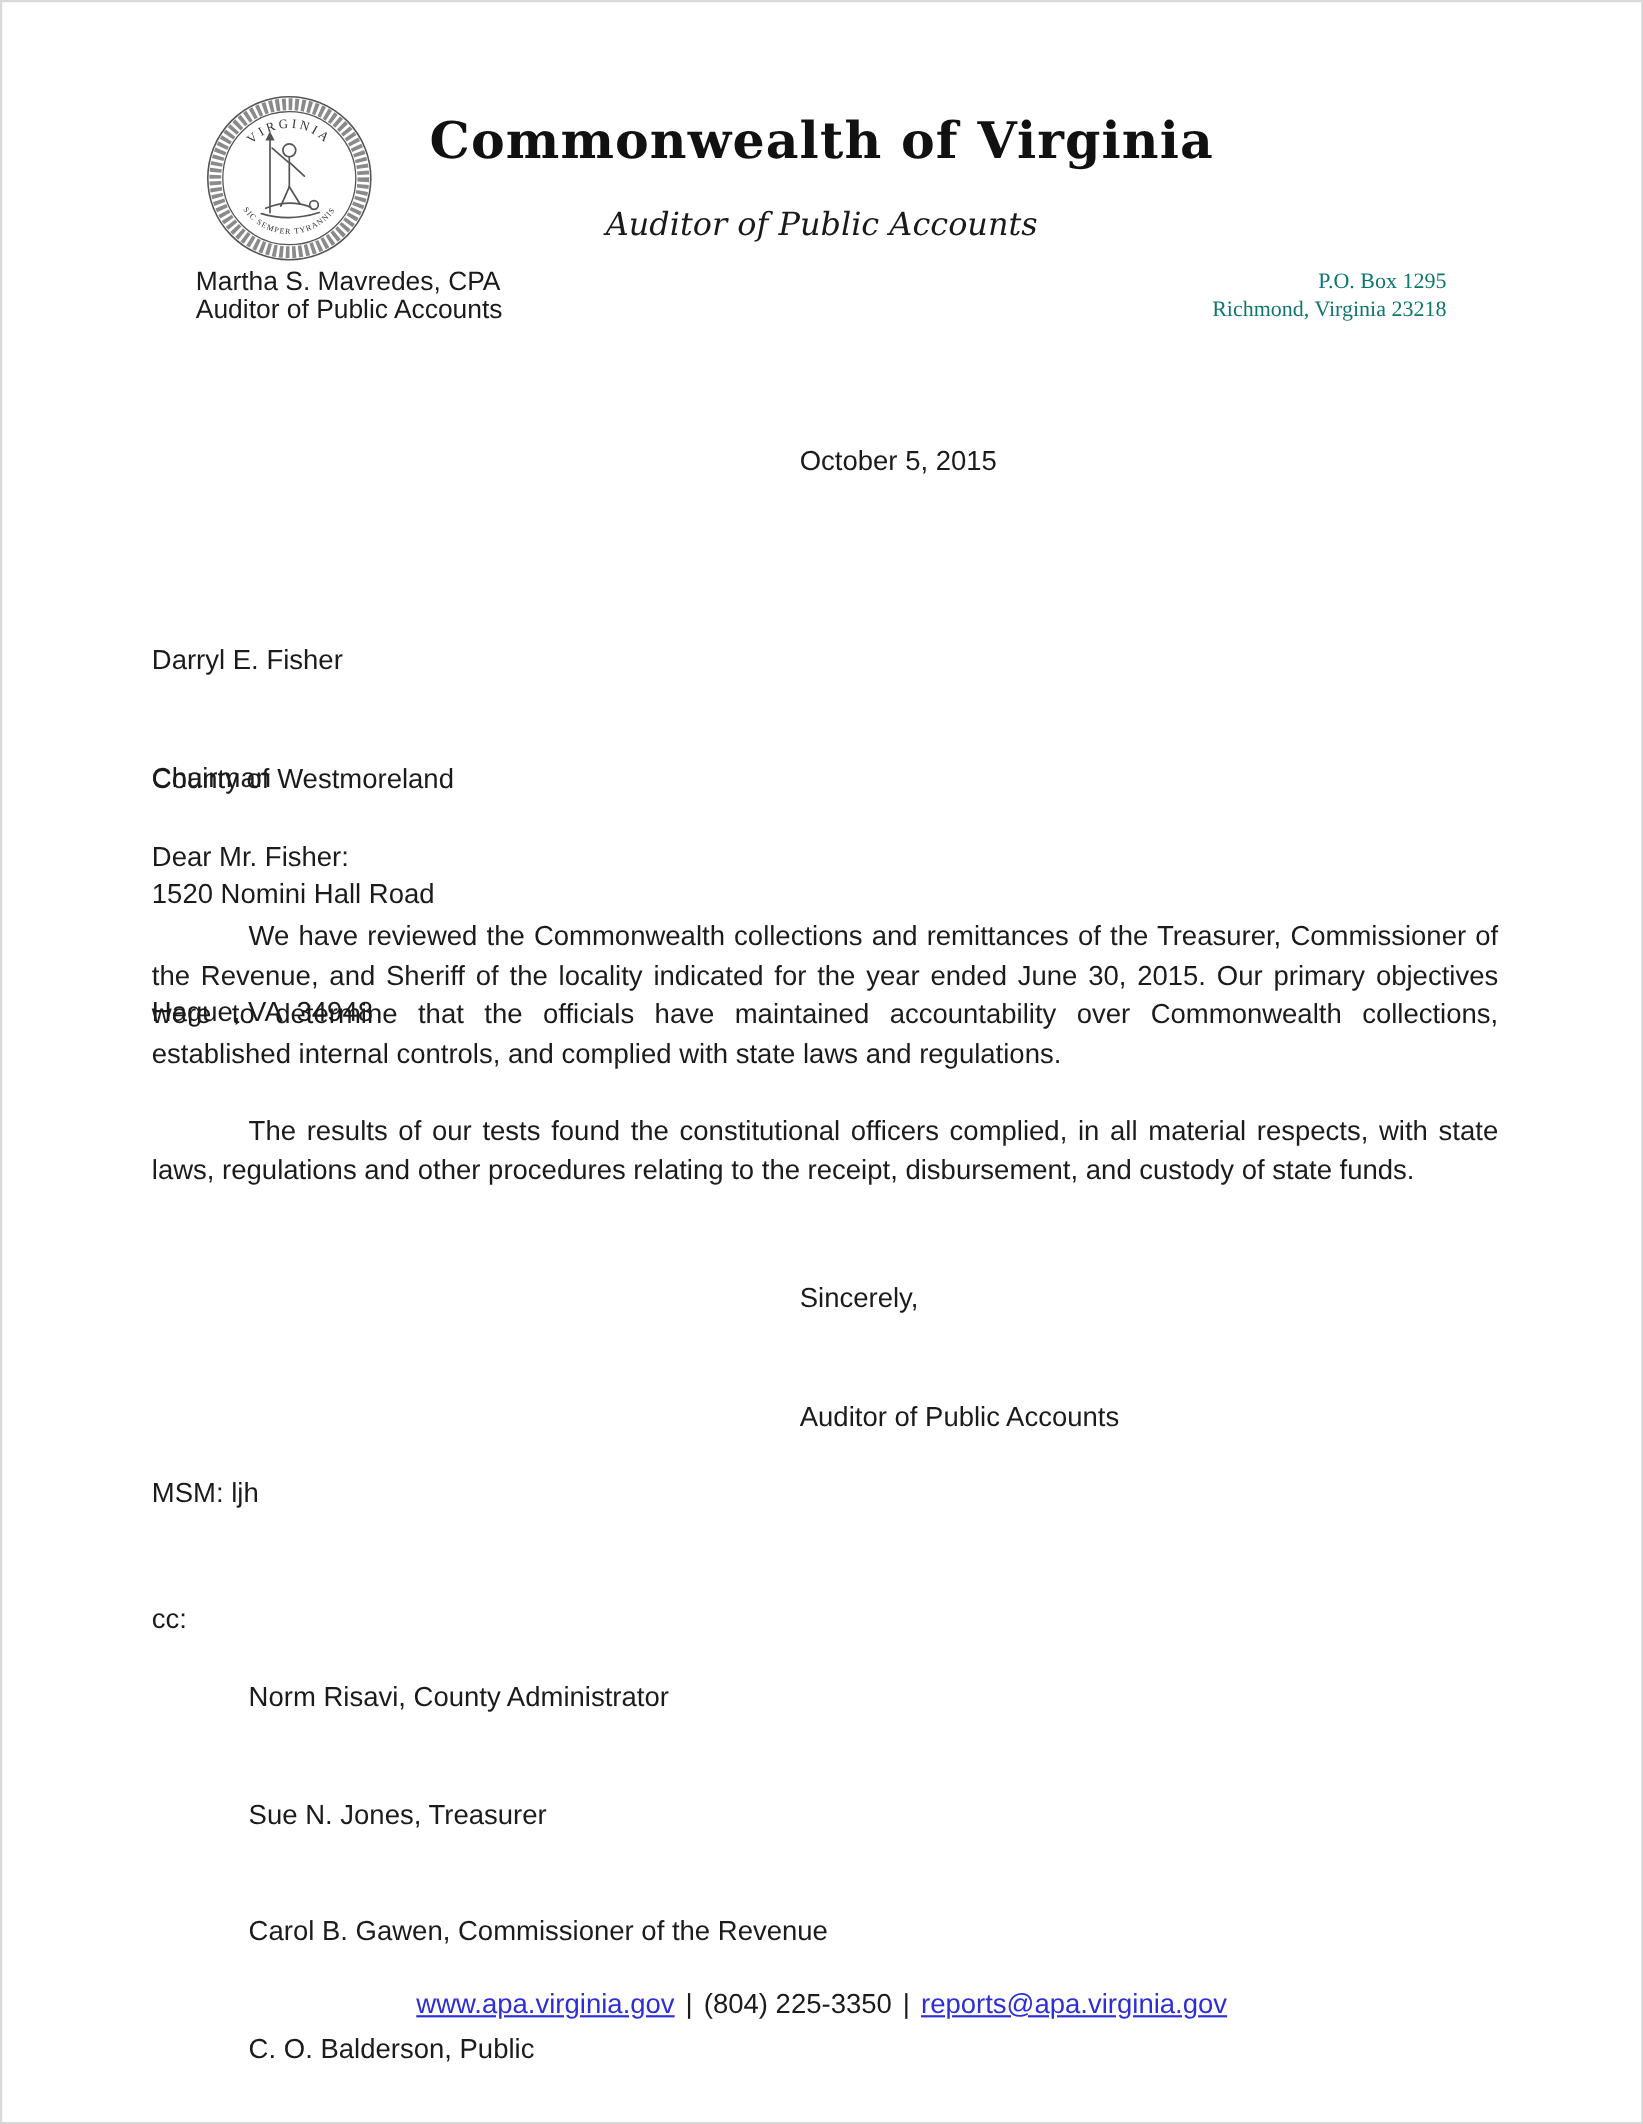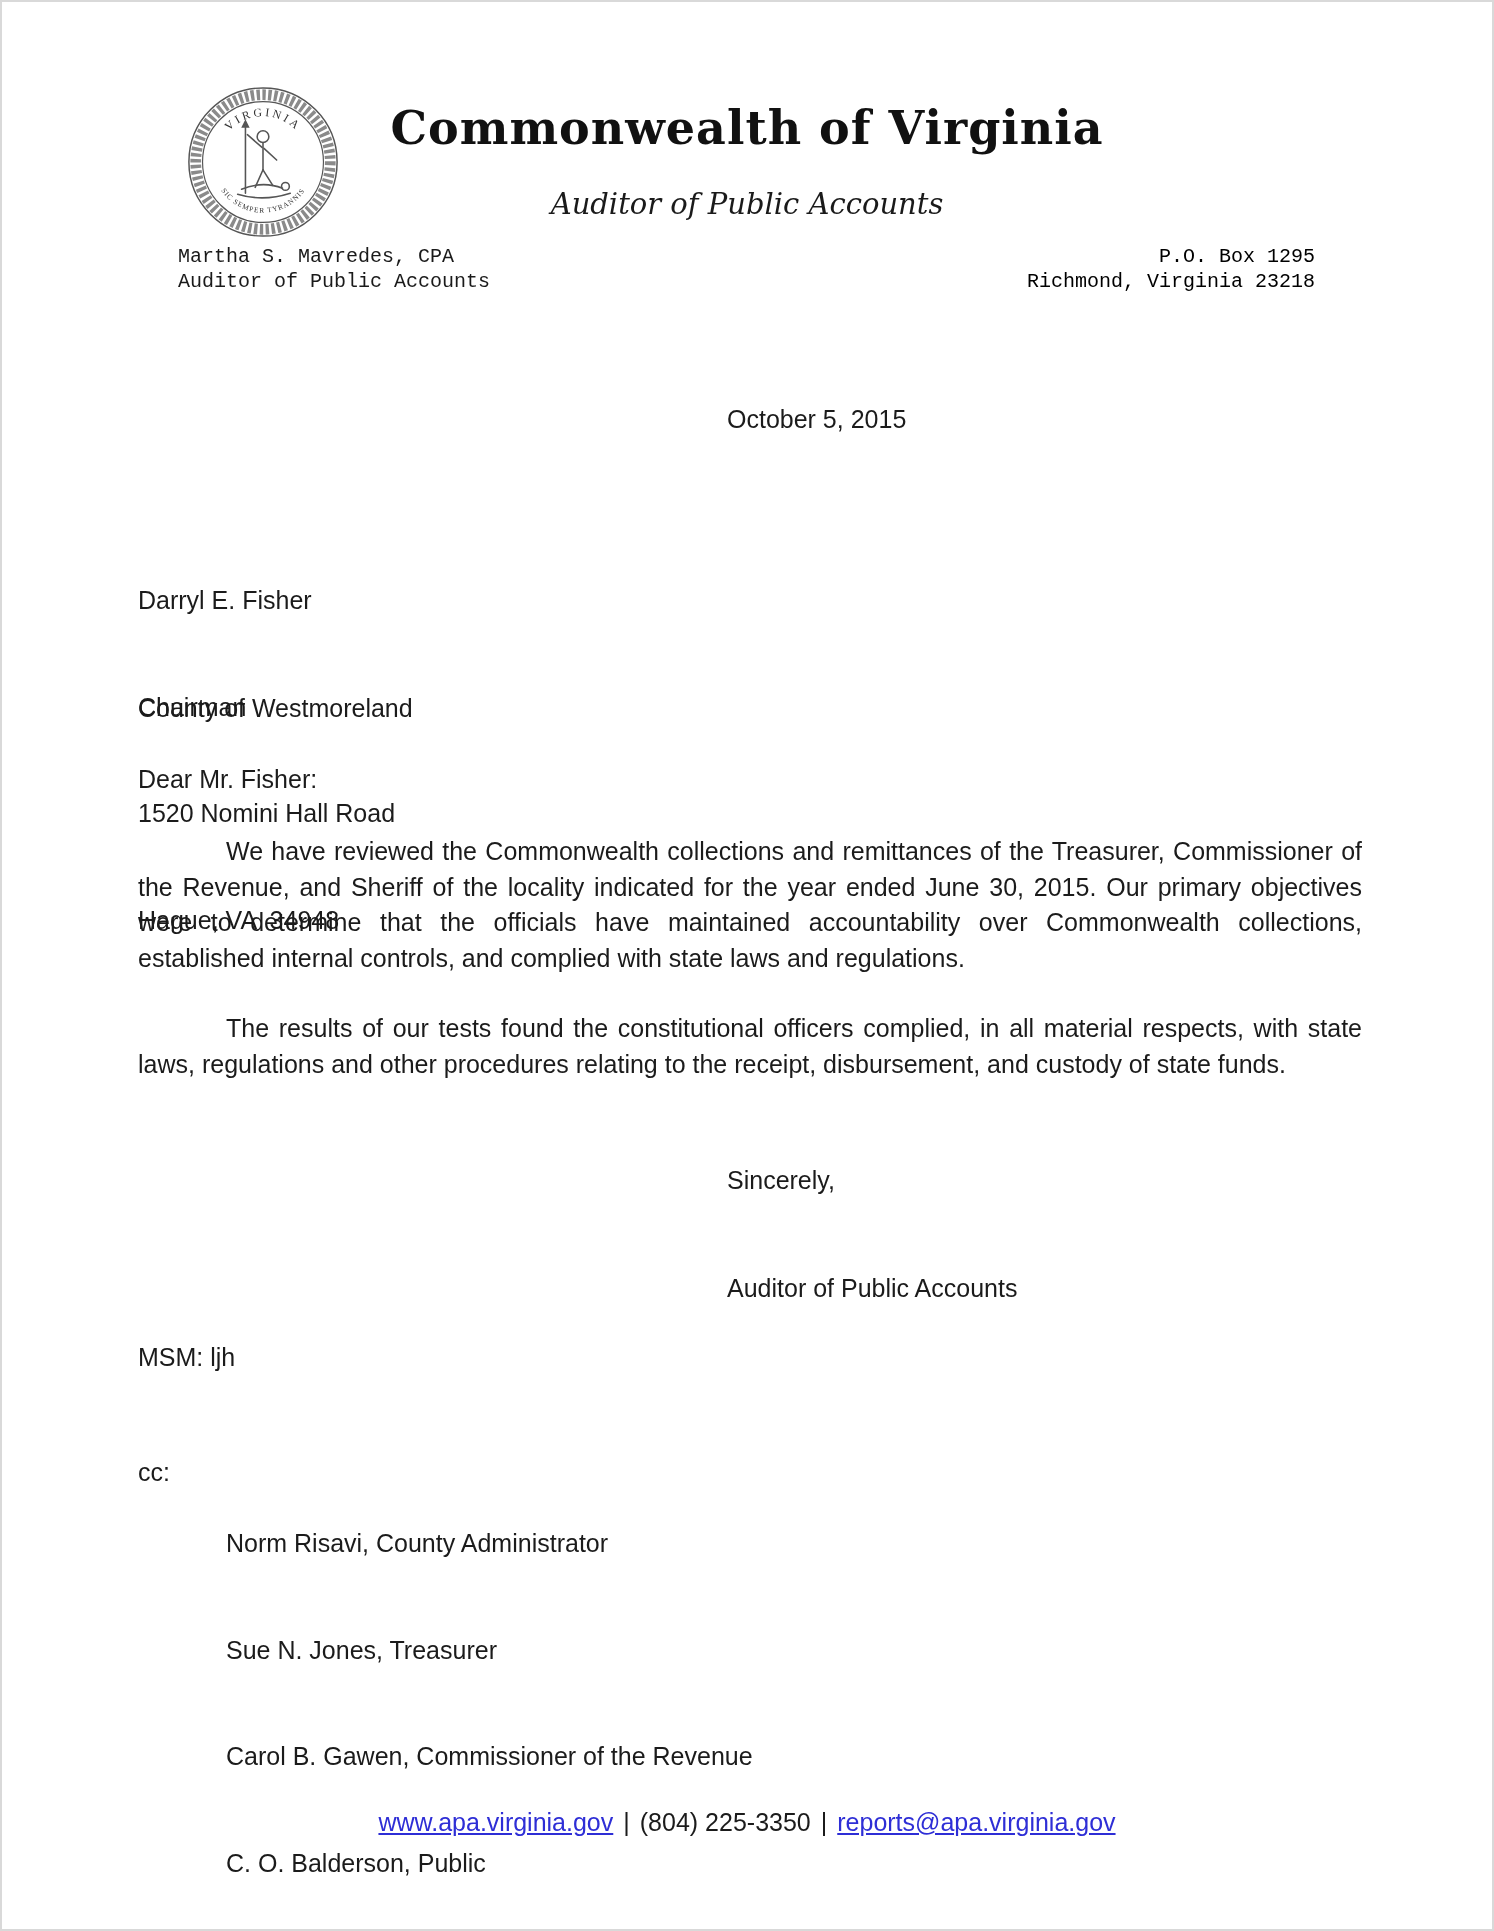--- a/index.html
+++ b/index.html
@@ -38,33 +38,33 @@
     text-align: center;
     font-family: "DejaVu Serif", serif;
     font-style: italic;
     font-size: 29px;
     line-height: 36px;
     color: #1a1a1a;
   }
   .header-left-caption {
     position: absolute;
     left: 176px; top: 242px;
-    font-family: Liberation Mono, monospace;
-    font-size: 20px;
+    font-family: Liberation Sans, sans-serif;
+    font-size: 24px;
     line-height: 25px;
     color: #1a1a1a;
   }
   .header-right-address {
     position: absolute;
     right: 177px; top: 242px;
     text-align: right;
-    font-family: Liberation Mono, monospace;
+    font-family: Liberation Serif, serif;
     font-size: 20px;
     line-height: 25px;
-    color: #000000;
+    color: #0f766e;
   }
 
   
   .block {
     position: absolute;
     left: 136px;
     width: 1224px;
     font-size: 25px;
     line-height: 35.5px;
     white-space: pre-wrap;

